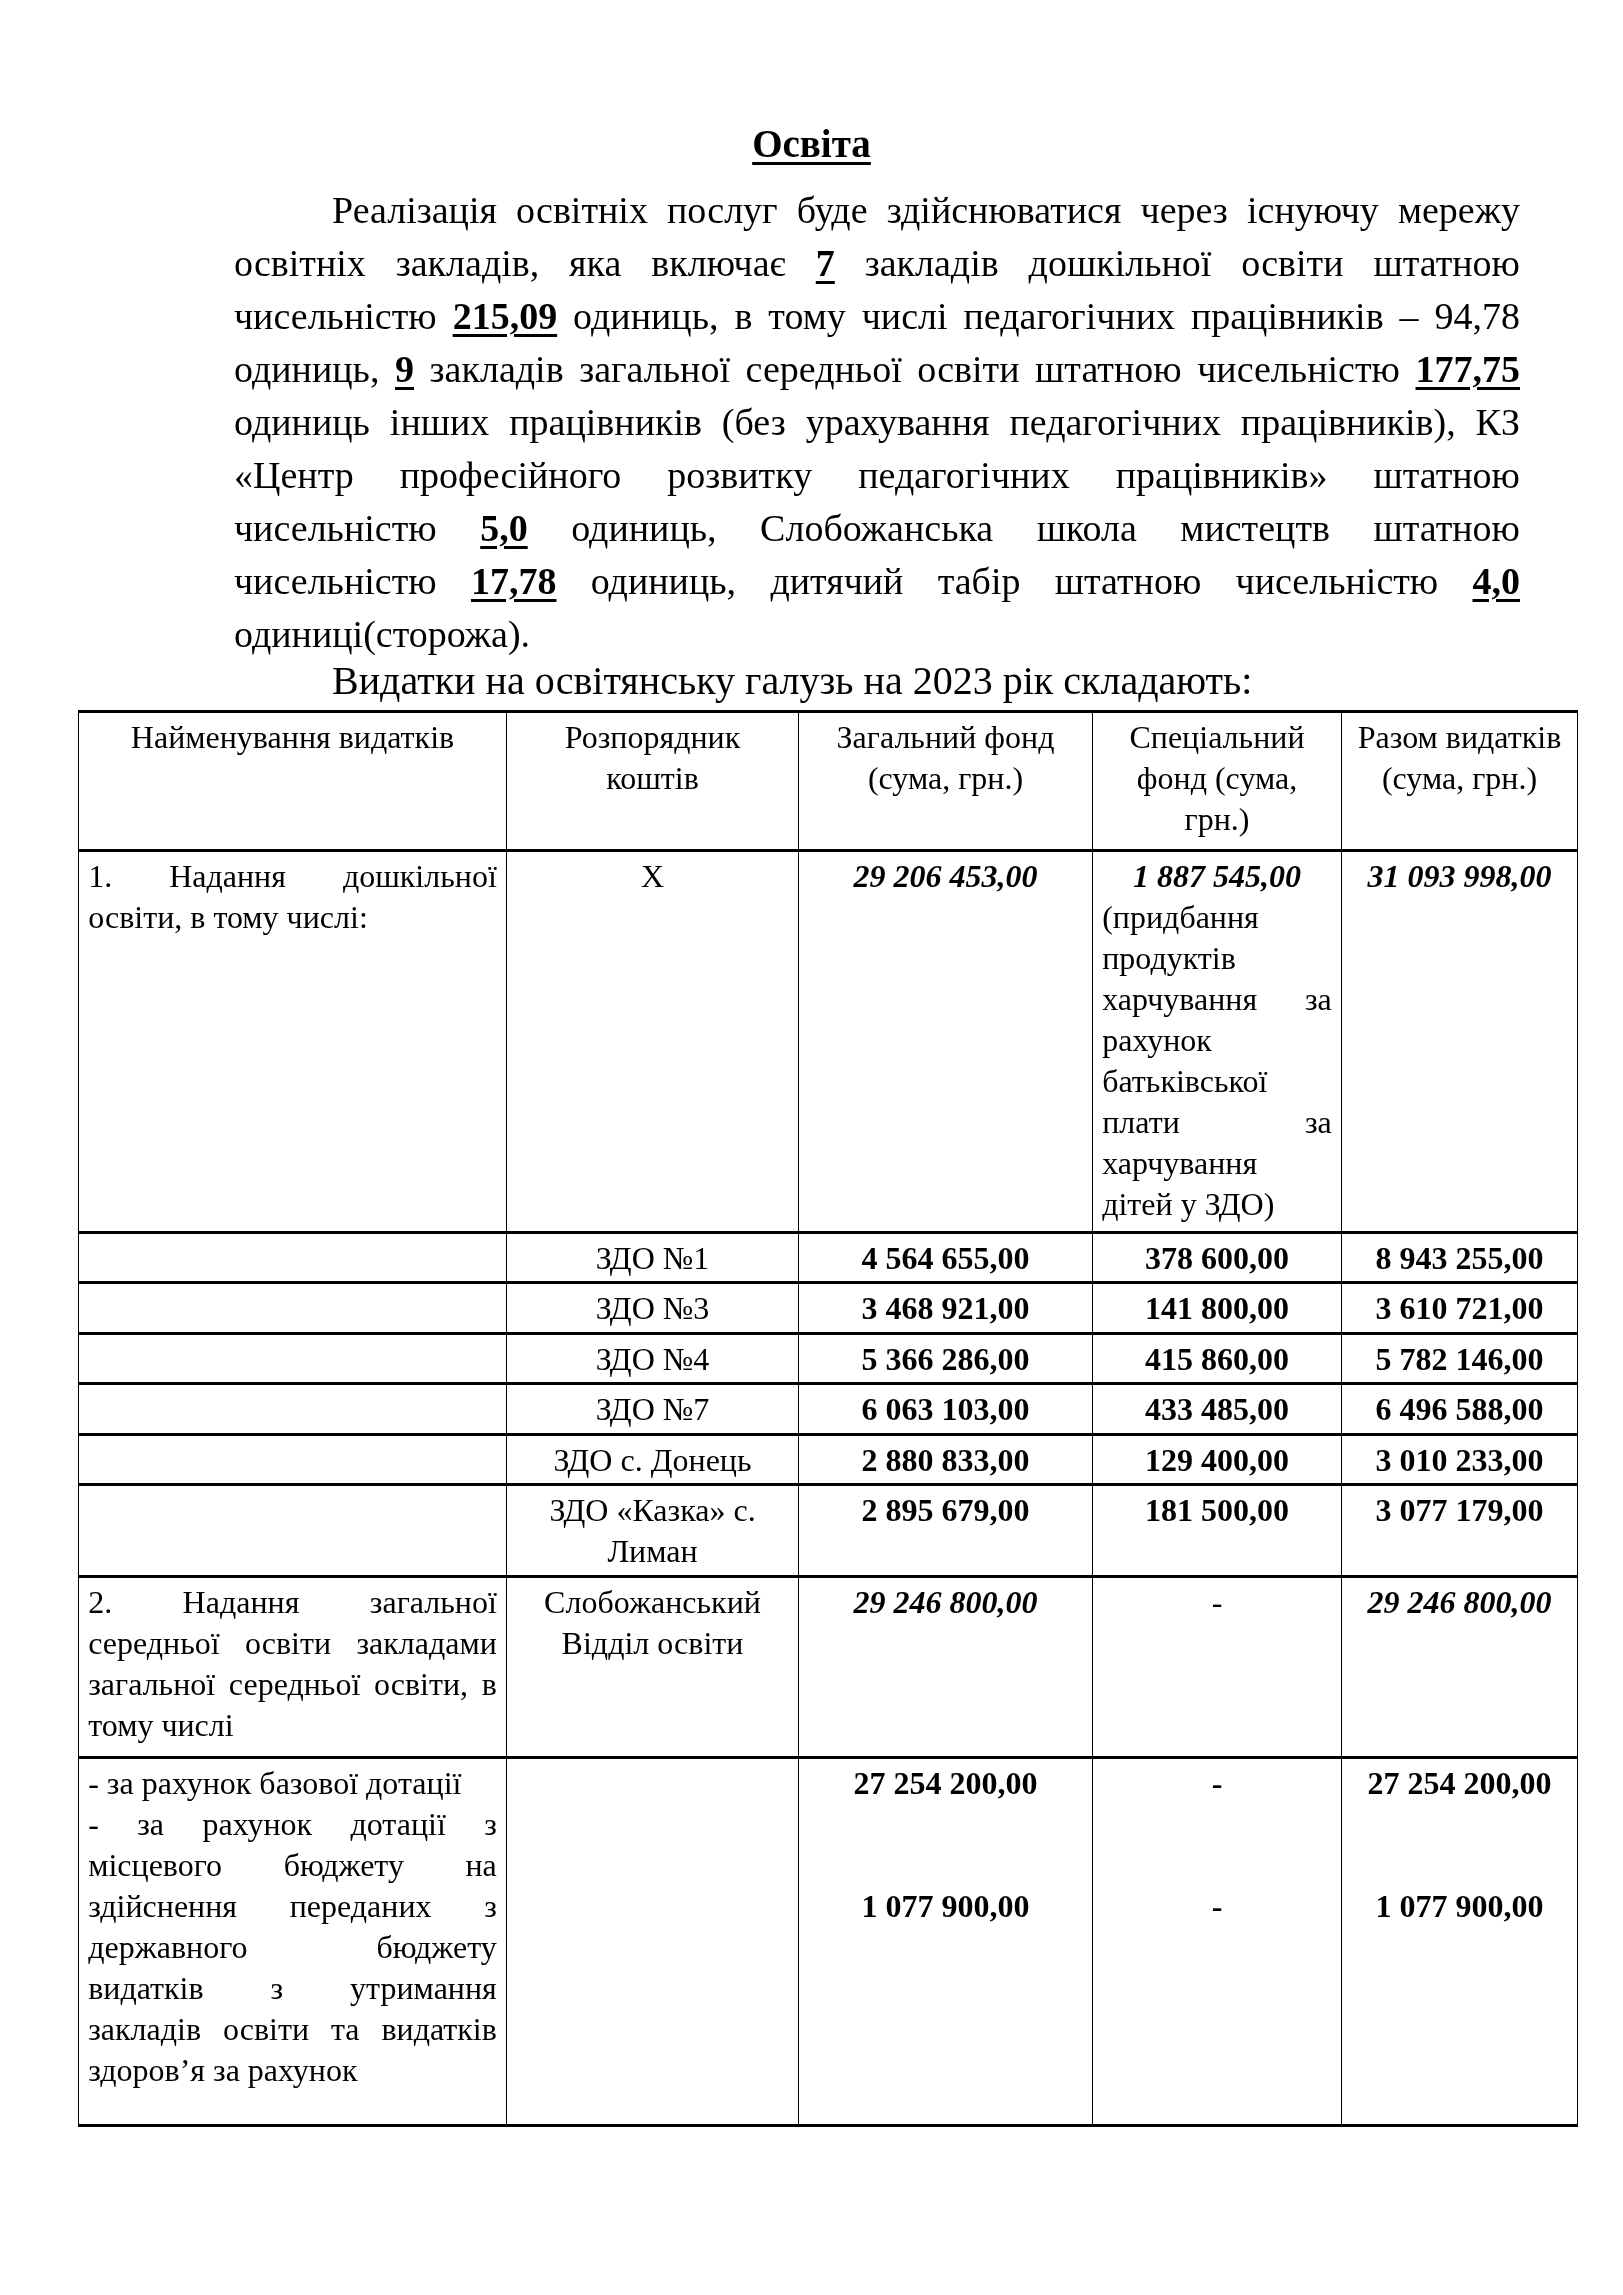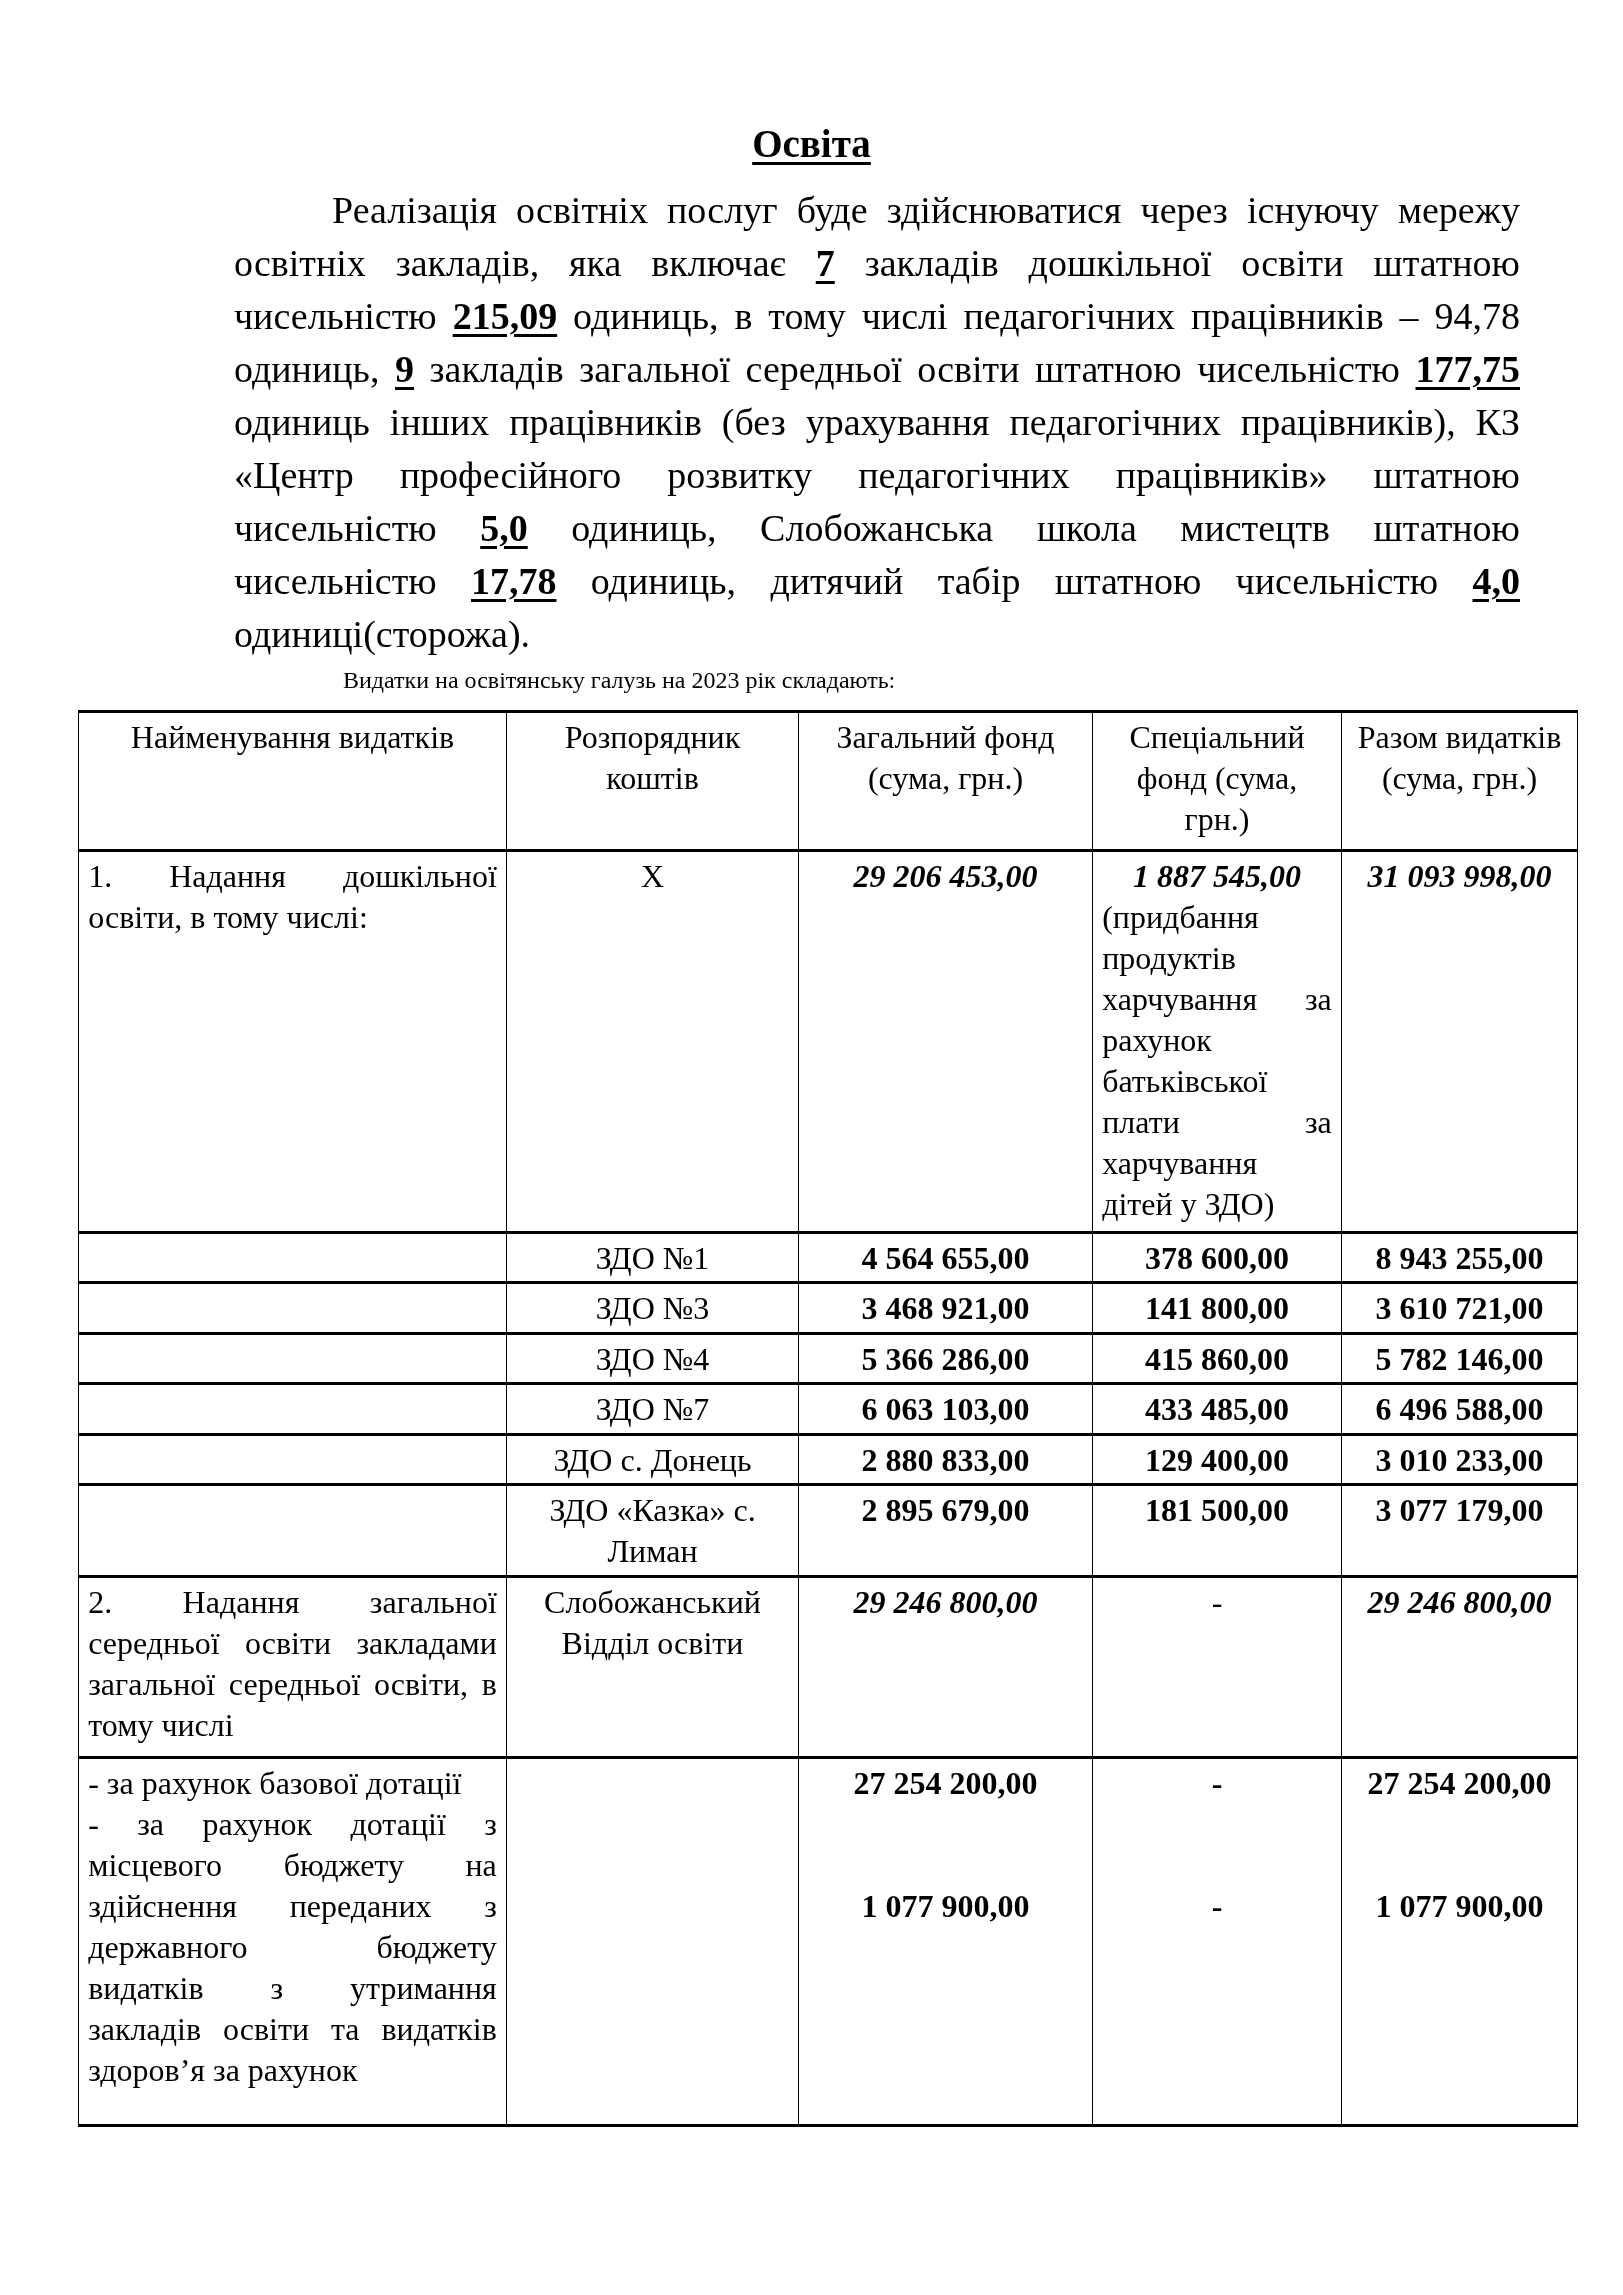--- a/index.html
+++ b/index.html
@@ -4,21 +4,21 @@
 <style>
   html, body { margin: 0; padding: 0; background: #ffffff; }
   body { width: 1623px; height: 2295px; position: relative; overflow: hidden;
          font-family: "Liberation Serif", "DejaVu Serif", serif; color: #000; }
   .title { position: absolute; top: 118px; left: 0; width: 1623px; text-align: center;
            font-size: 39px; font-weight: bold; text-decoration: underline; text-decoration-thickness: 3.3px;
            text-underline-offset: 5.2px; line-height: 52px; }
   .para { position: absolute; left: 234px; width: 1286px; top: 184px;
           font-size: 38px; line-height: 53px; text-align: justify; text-indent: 98px; }
   .para u { font-weight: bold; text-decoration-thickness: 3.3px; text-underline-offset: 5.2px; }
-  .intro { position: absolute; left: 343px; top: 654px; font-size: 24px; line-height: 53px; }
+  .intro { position: absolute; left: 332px; top: 654px; font-size: 40px; line-height: 53px; }
   table { position: absolute; left: 78px; top: 710px; width: 1500px; border-collapse: collapse;
           table-layout: fixed; font-size: 32px; line-height: 41px; }
   col.c1 { width: 428px; } col.c2 { width: 292px; } col.c3 { width: 294px; }
   col.c4 { width: 249px; } col.c5 { width: 236px; }
   td, th { border: 1.3px solid #000; vertical-align: top; padding: 3.9px 9.2px 2.6px 9.2px; }
   tr.thick > td, tr.thick > th { border-top: 3.9px solid #000; }
   table { border-top: 3.9px solid #000; border-bottom: 3.9px solid #000; }
   th { font-weight: normal; text-align: center; margin-top: 40px; }
   .c { text-align: center; }
   .j { text-align: justify; text-align-last: left; }

